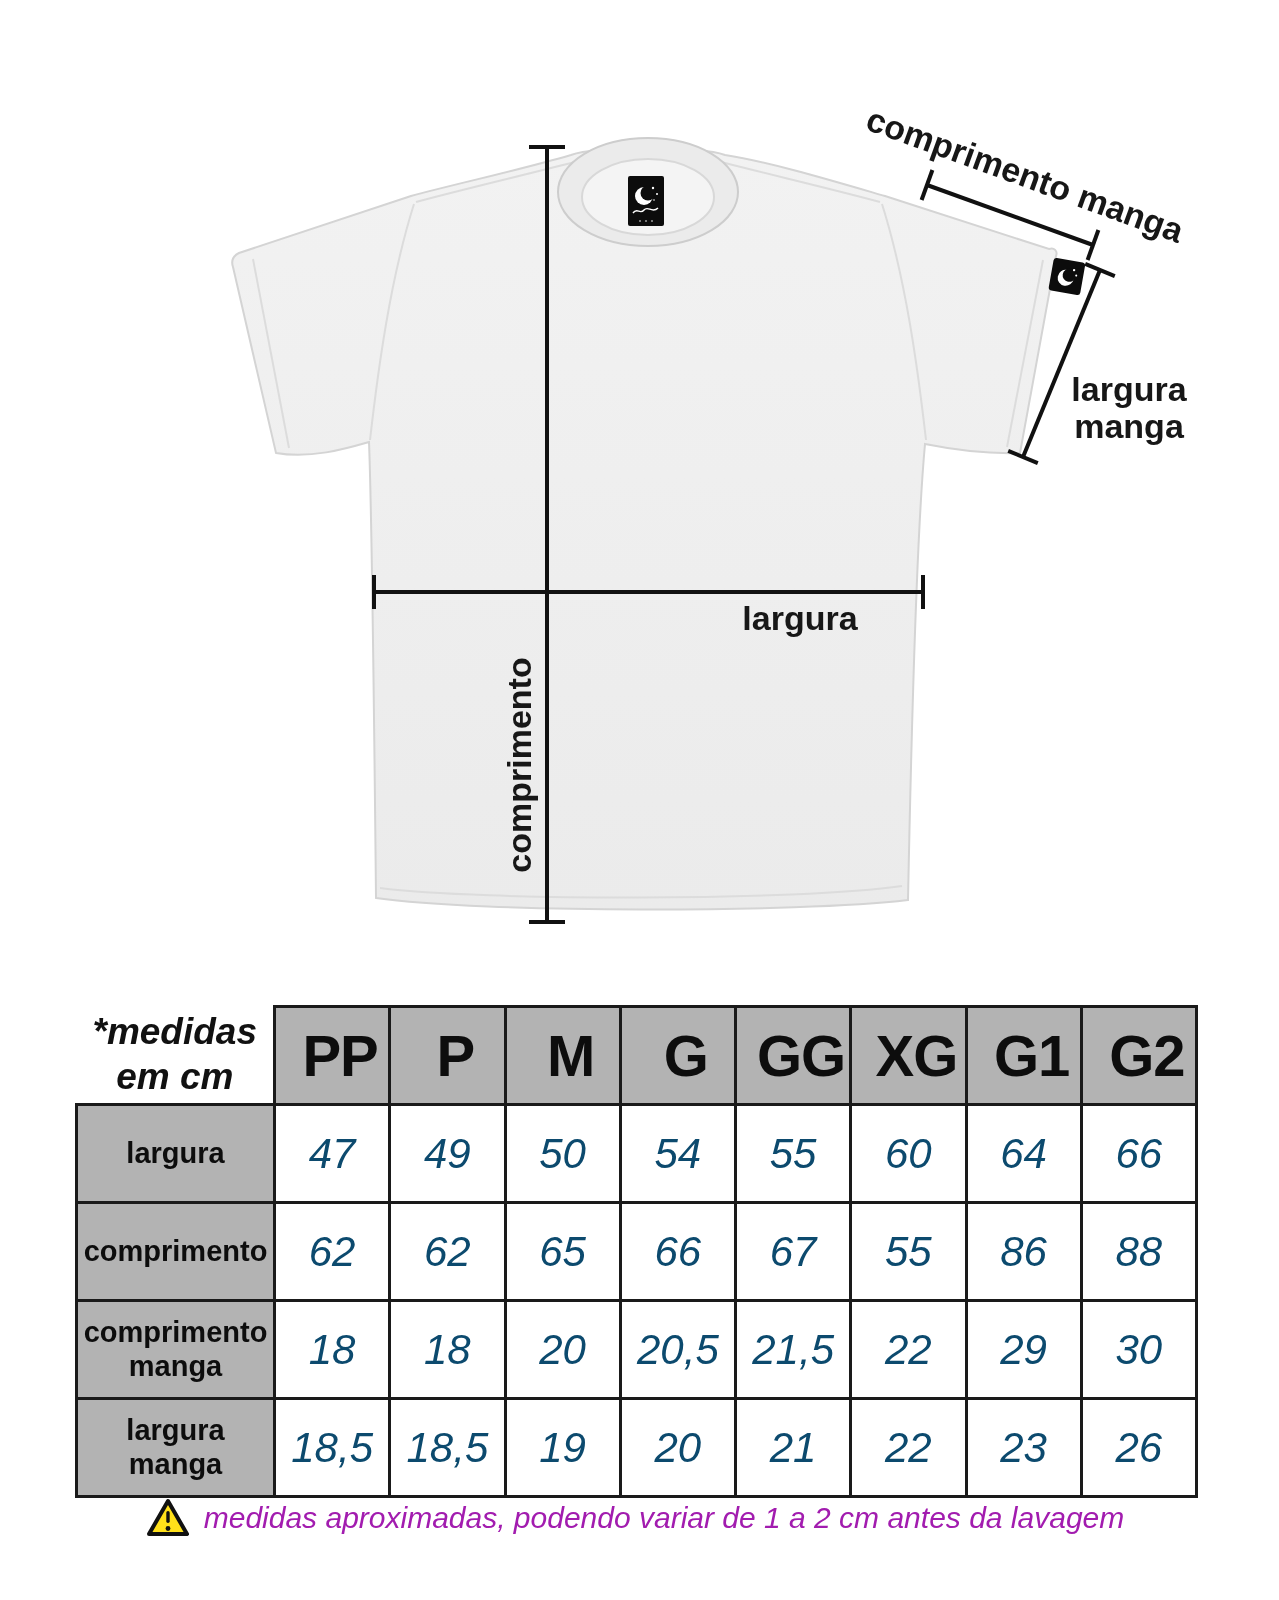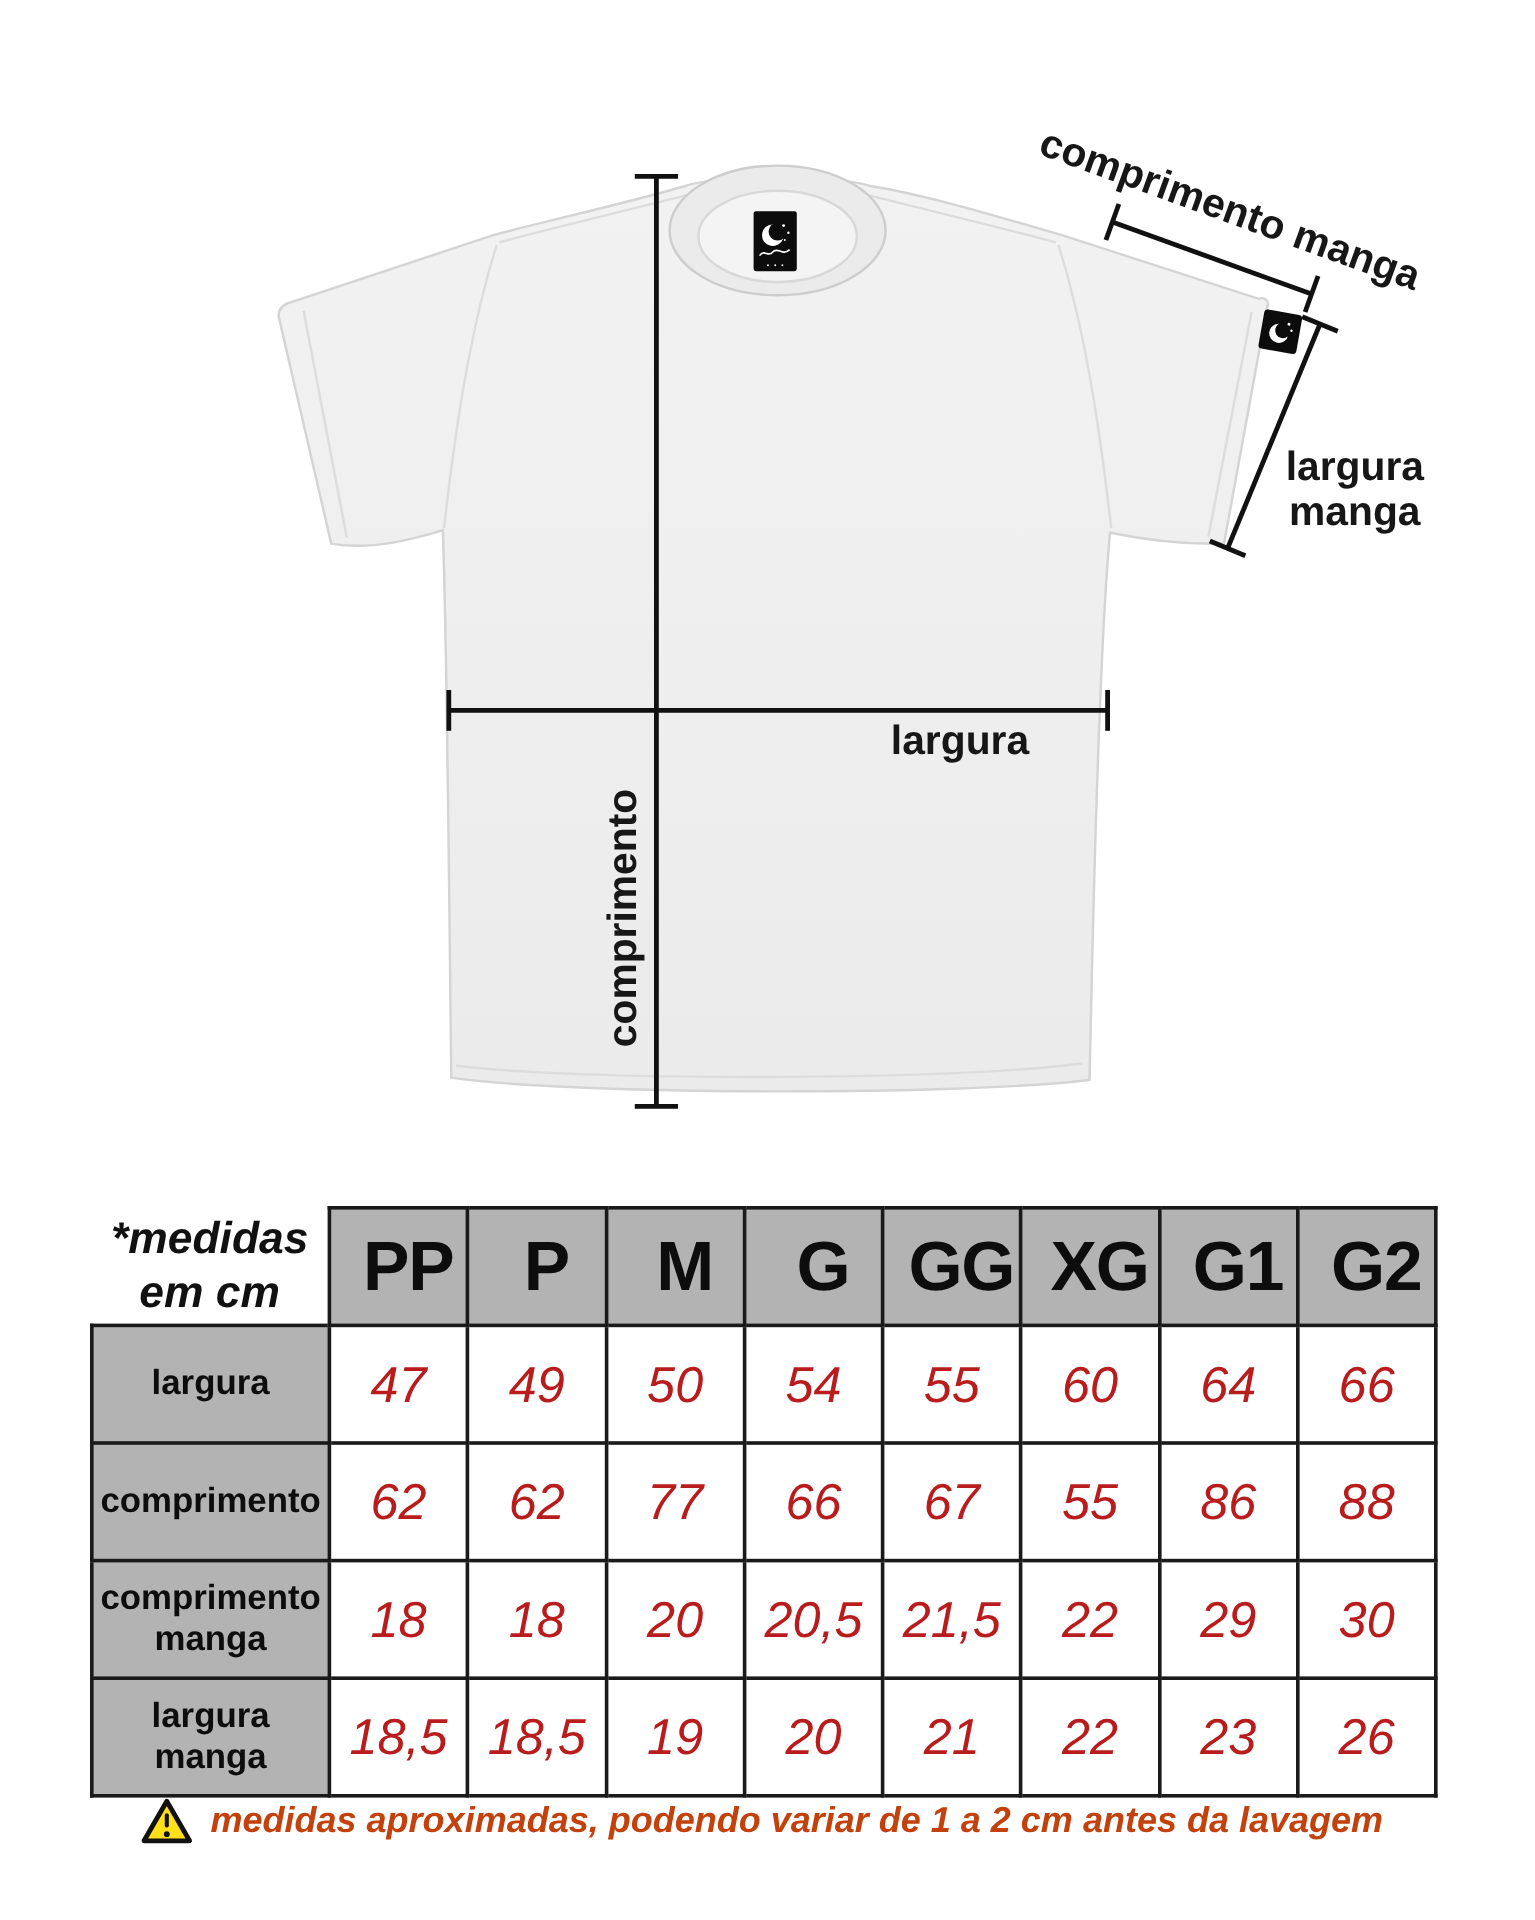--- a/index.html
+++ b/index.html
@@ -37,30 +37,30 @@
   .size-table .size-head {
     background:#b3b3b3; font-weight:700; font-size:58px; color:#0d0d0d;
     letter-spacing:-1px;
     padding-left:16px;
   }
   .size-table .row-label {
     background:#b3b3b3; font-weight:700; font-size:29px; line-height:1.15;
     color:#0d0d0d; padding:0 4px;
   }
   .size-table td.val {
-    background:#ffffff; font-style:italic; font-weight:400; font-size:42px; color:#b91c1c;
+    background:#ffffff; font-style:italic; font-weight:400; font-size:42px; color:#0c4a6e;
   }
 
   
   .footer-note {
     position:absolute; left:75px; top:1498px; width:1120px;
     display:flex; align-items:center; justify-content:center; gap:14px;
   }
   .footer-note .txt {
-    font-weight:700; font-style:italic; font-size:30px; color:#c2410c;
+    font-weight:400; font-style:italic; font-size:30px; color:#a21caf;
   }
 
   svg { display:block; }
   .shirt-svg { position:absolute; left:0; top:0; }
 </style>
 </head>
 <body>
 
 <div class="page">
 
@@ -190,21 +190,21 @@
         <td class="val">54</td>
         <td class="val">55</td>
         <td class="val">60</td>
         <td class="val">64</td>
         <td class="val">66</td>
       </tr>
       <tr>
         <th class="row-label">comprimento</th>
         <td class="val">62</td>
         <td class="val">62</td>
-        <td class="val">77</td>
+        <td class="val">65</td>
         <td class="val">66</td>
         <td class="val">67</td>
         <td class="val">55</td>
         <td class="val">86</td>
         <td class="val">88</td>
       </tr>
       <tr>
         <th class="row-label">comprimento manga</th>
         <td class="val">18</td>
         <td class="val">18</td>

